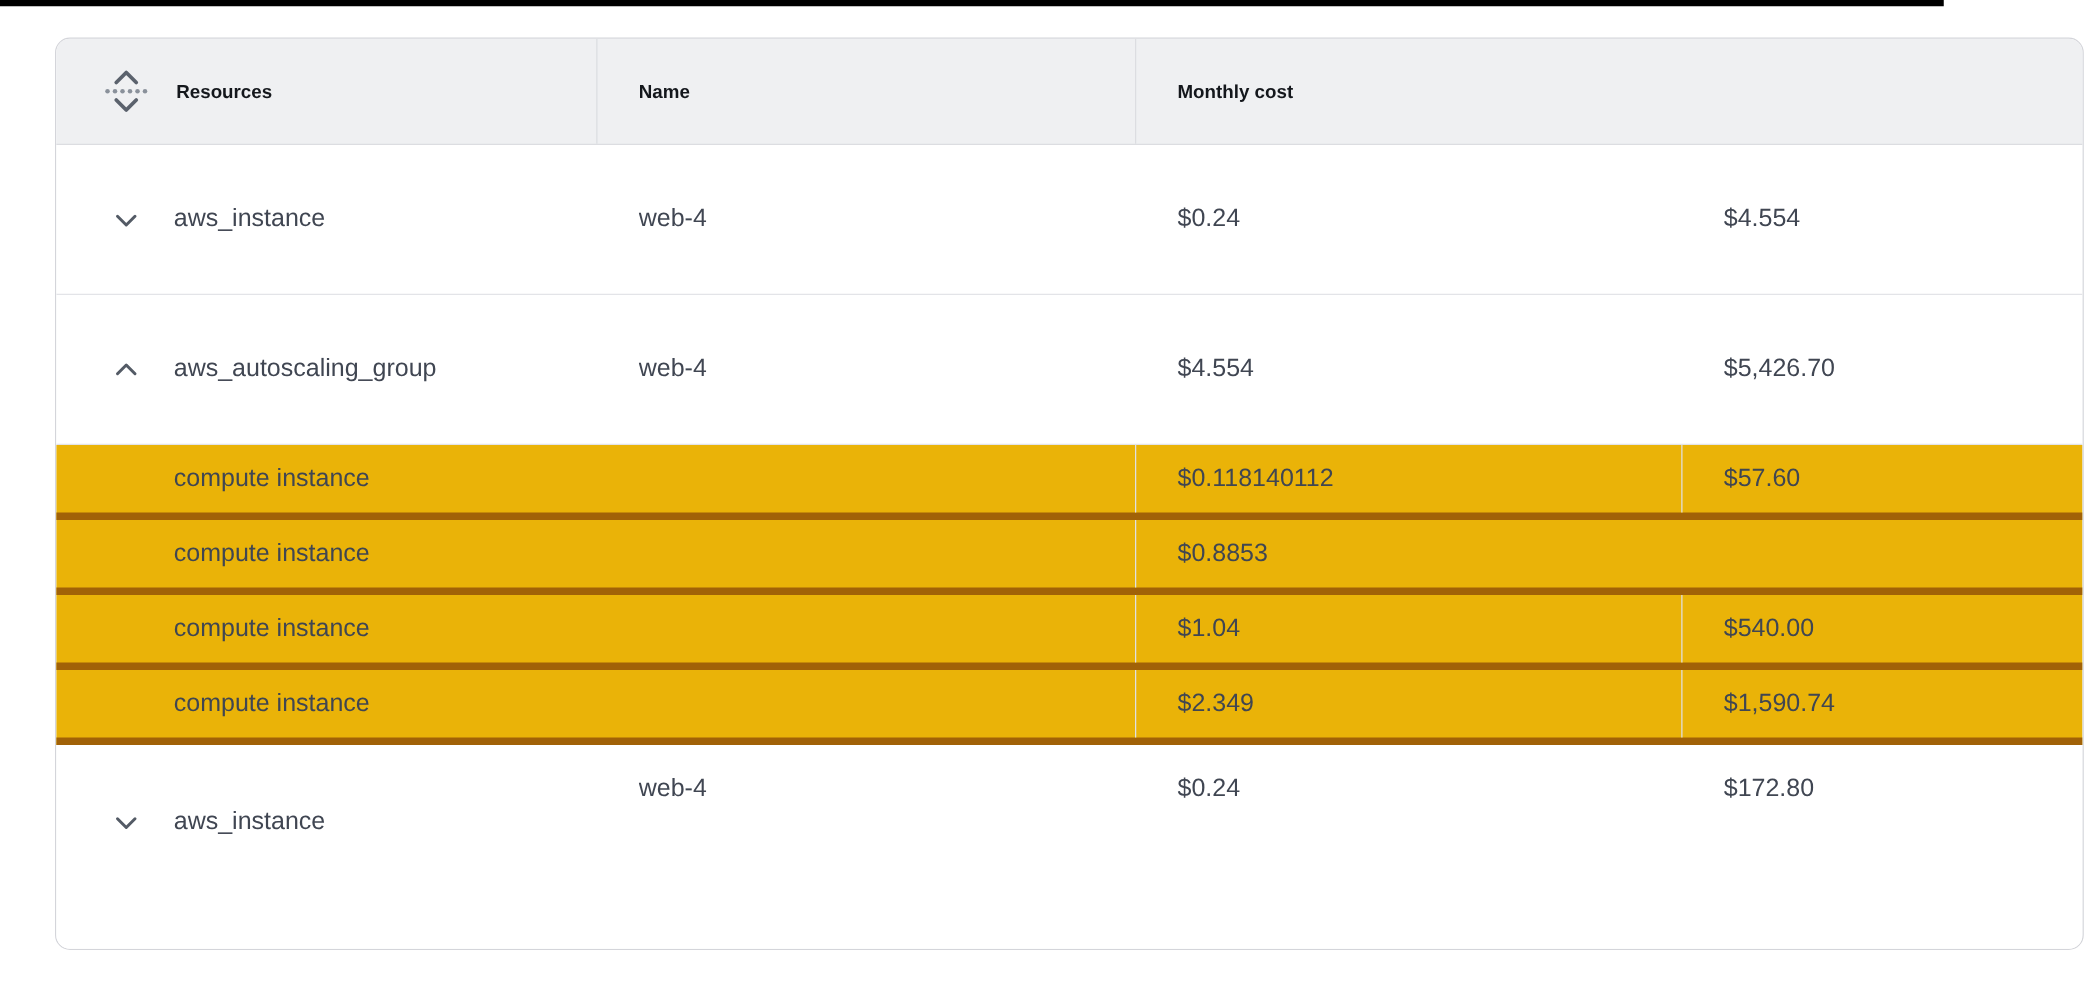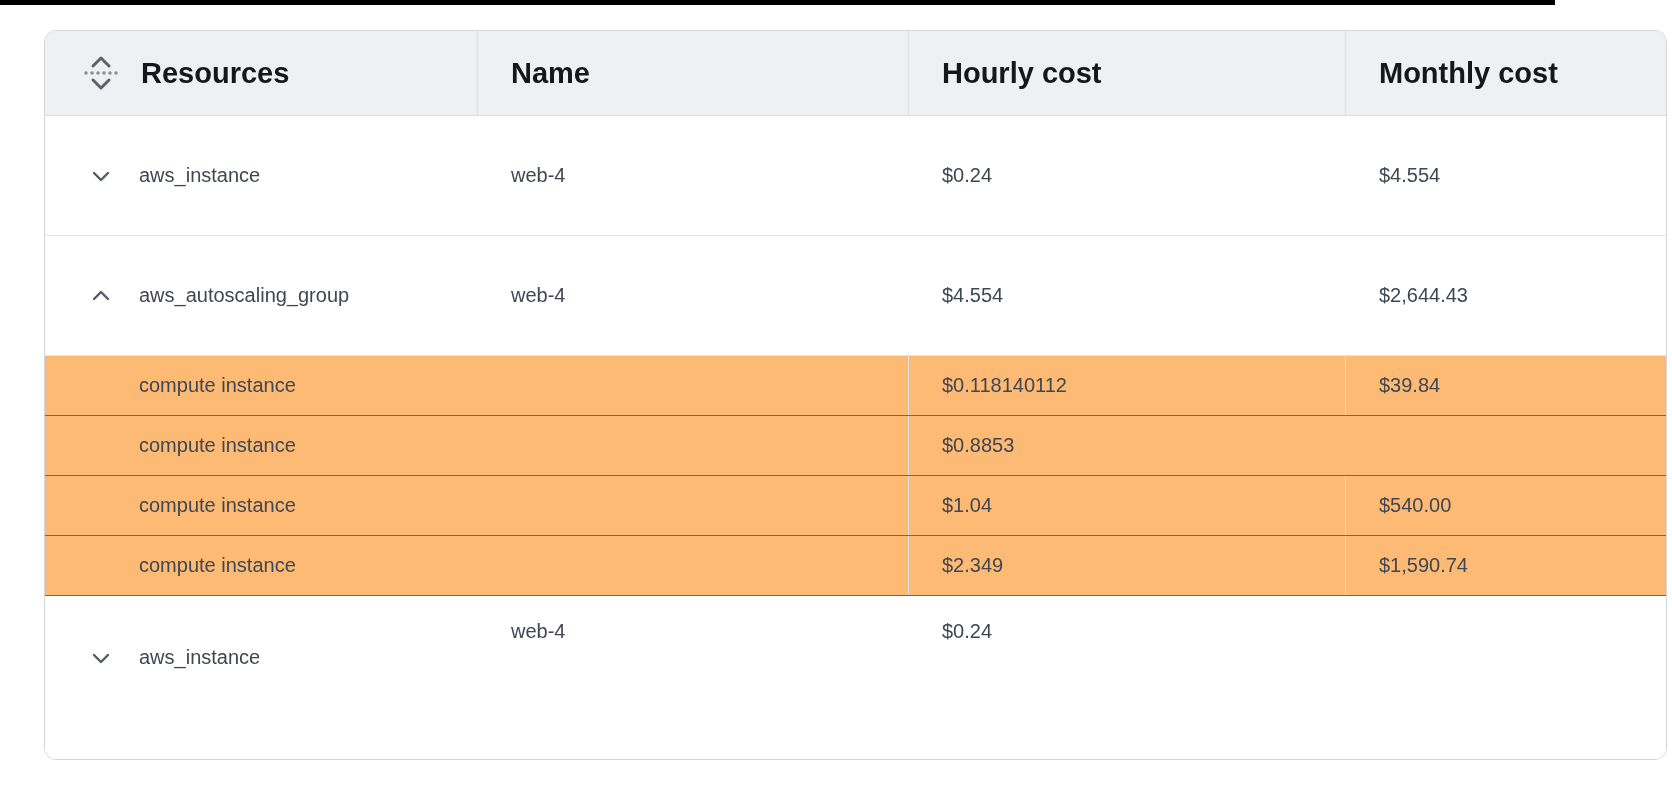--- a/index.html
+++ b/index.html
@@ -41,21 +41,21 @@
     padding-left: 33px;
     min-width: 0;
   }
   
   .header-row {
     height: 85px;
     background: #eff0f2;
     border-bottom: 1px solid #dcdde1;
   }
   .header-row .cell {
-    font-size: 29px;
+    font-size: 15px;
     font-weight: 700;
     color: #14171c;
     border-right: 1px solid #dcdde1;
   }
   .header-row .cell:last-child { border-right: none; }
   .header-row .c-res { padding-left: 38px; }
   .drag-icon {
     width: 36px; height: 40px;
     margin-right: 22px;
     flex: 0 0 auto;
@@ -71,22 +71,22 @@
   .chev {
     width: 24px; height: 24px;
     margin-right: 26px;
     flex: 0 0 auto;
     display: inline-flex;
     cursor: pointer;
   }
   
   .sub-row {
     height: 60px;
-    background: #fdba74;
-    border-bottom: 1px solid #a16207;
+    background: #eab308;
+    border-bottom: 6px solid #a16207;
     grid-template-columns: 864px 437px 1fr;
   }
   .sub-row .c-res { padding-left: 94px; }
   .sub-row .c-hourly, .sub-row .c-monthly {
     border-left: 1px solid #dfe0e4;
     margin-left: -1px;
   }
   
   .last-row {
     height: 164px;
@@ -119,23 +119,20 @@
             <circle cx="33" cy="20" r="1.8"></circle>
           </g>
         </svg>
       </span>
       <span class="txt">Resources</span>
     </div>
     <div class="cell">
       <span class="txt">Name</span>
     </div>
     <div class="cell">
-      <span class="txt">Hourly cost</span>
-    </div>
-    <div class="cell">
       <span class="txt">Monthly cost</span>
     </div>
   </div>
 
   <div class="row main-row">
     <div class="cell c-res">
       <span class="chev">
         <svg viewBox="0 0 24 24" width="24" height="24" fill="none" stroke="#545b66" stroke-width="2.4" stroke-linecap="round" stroke-linejoin="round">
           <polyline points="5,9 12,16 19,9"></polyline>
         </svg>
@@ -162,33 +159,33 @@
       </span>
       <span class="txt">aws_autoscaling_group</span>
     </div>
     <div class="cell">
         <span class="txt">web-4</span>
       </div>
     <div class="cell">
         <span class="txt">$4.554</span>
       </div>
     <div class="cell">
-        <span class="txt">$2,644.43</span>
+        <span class="txt">$5,426.70</span>
       </div>
   </div>
 
   <div class="row sub-row">
     <div class="cell c-res">
         <span class="txt">compute instance</span>
       </div>
     <div class="cell c-hourly">
         <span class="txt">$0.118140112</span>
       </div>
     <div class="cell c-monthly">
-        <span class="txt">$39.84</span>
+        <span class="txt">$57.60</span>
       </div>
   </div>
   <div class="row sub-row">
     <div class="cell c-res">
         <span class="txt">compute instance</span>
       </div>
     <div class="cell c-hourly">
         <span class="txt">$0.8853</span>
       </div>
   </div>
@@ -223,15 +220,18 @@
         </svg>
       </span>
       <span class="txt">aws_instance</span>
     </div>
     <div class="cell">
         <span class="txt">web-4</span>
       </div>
     <div class="cell">
         <span class="txt">$0.24</span>
       </div>
+    <div class="cell">
+        <span class="txt">$172.80</span>
+      </div>
   </div>
 
 </div>
 
 </body></html>

